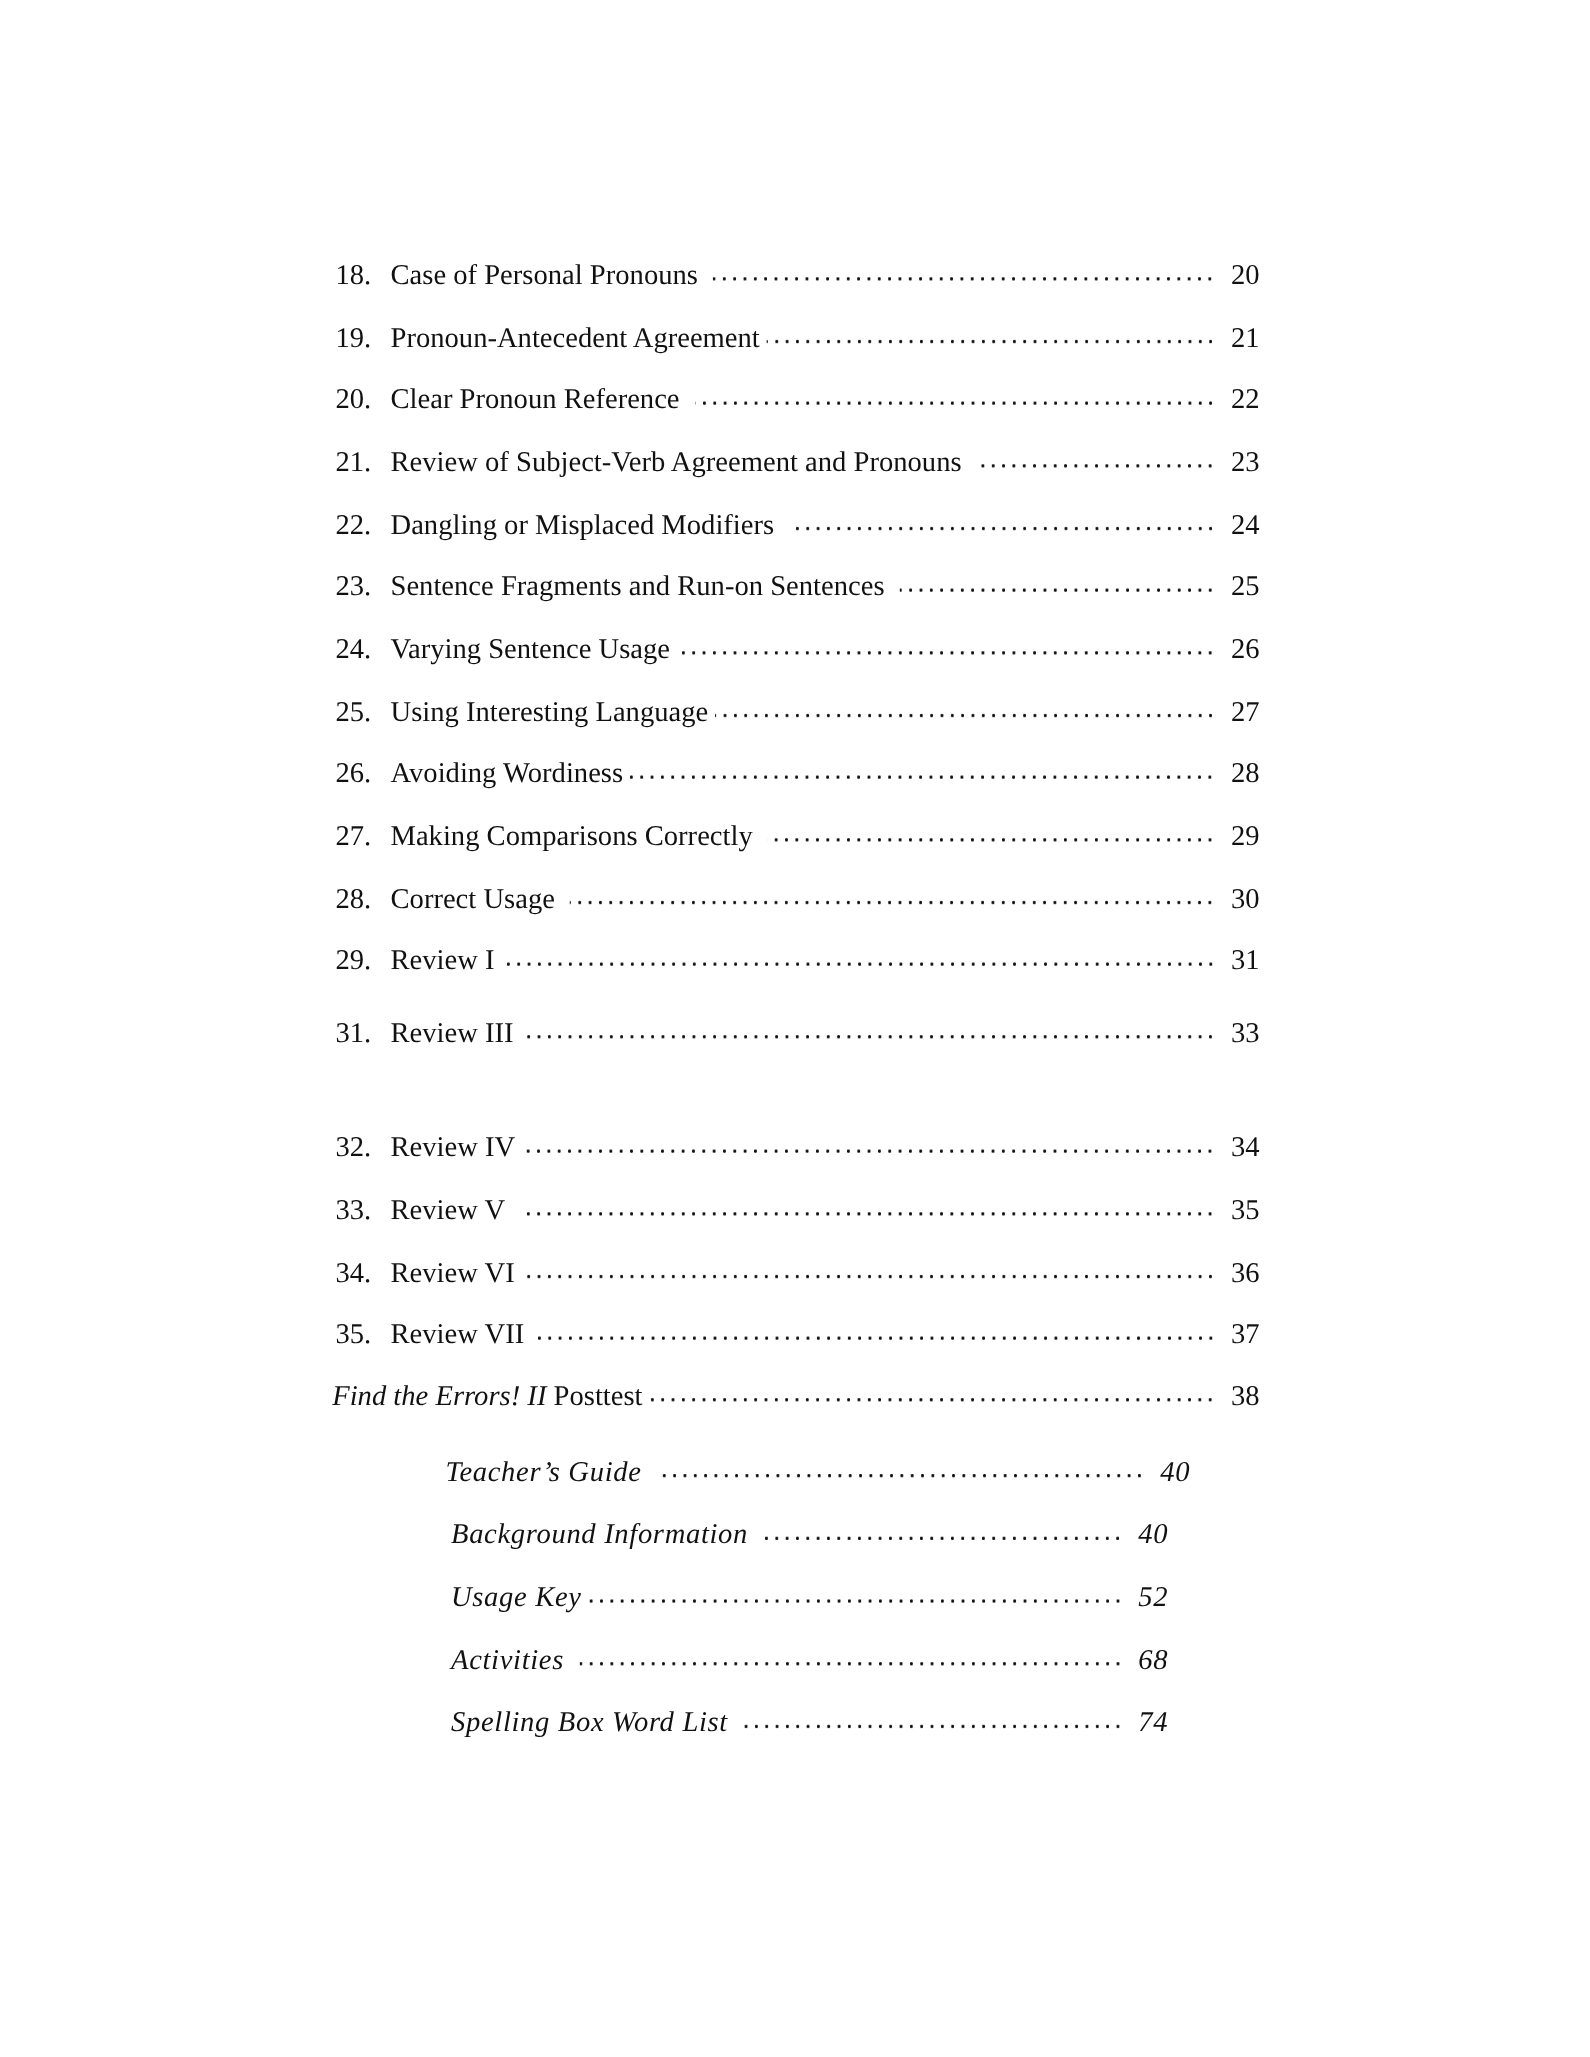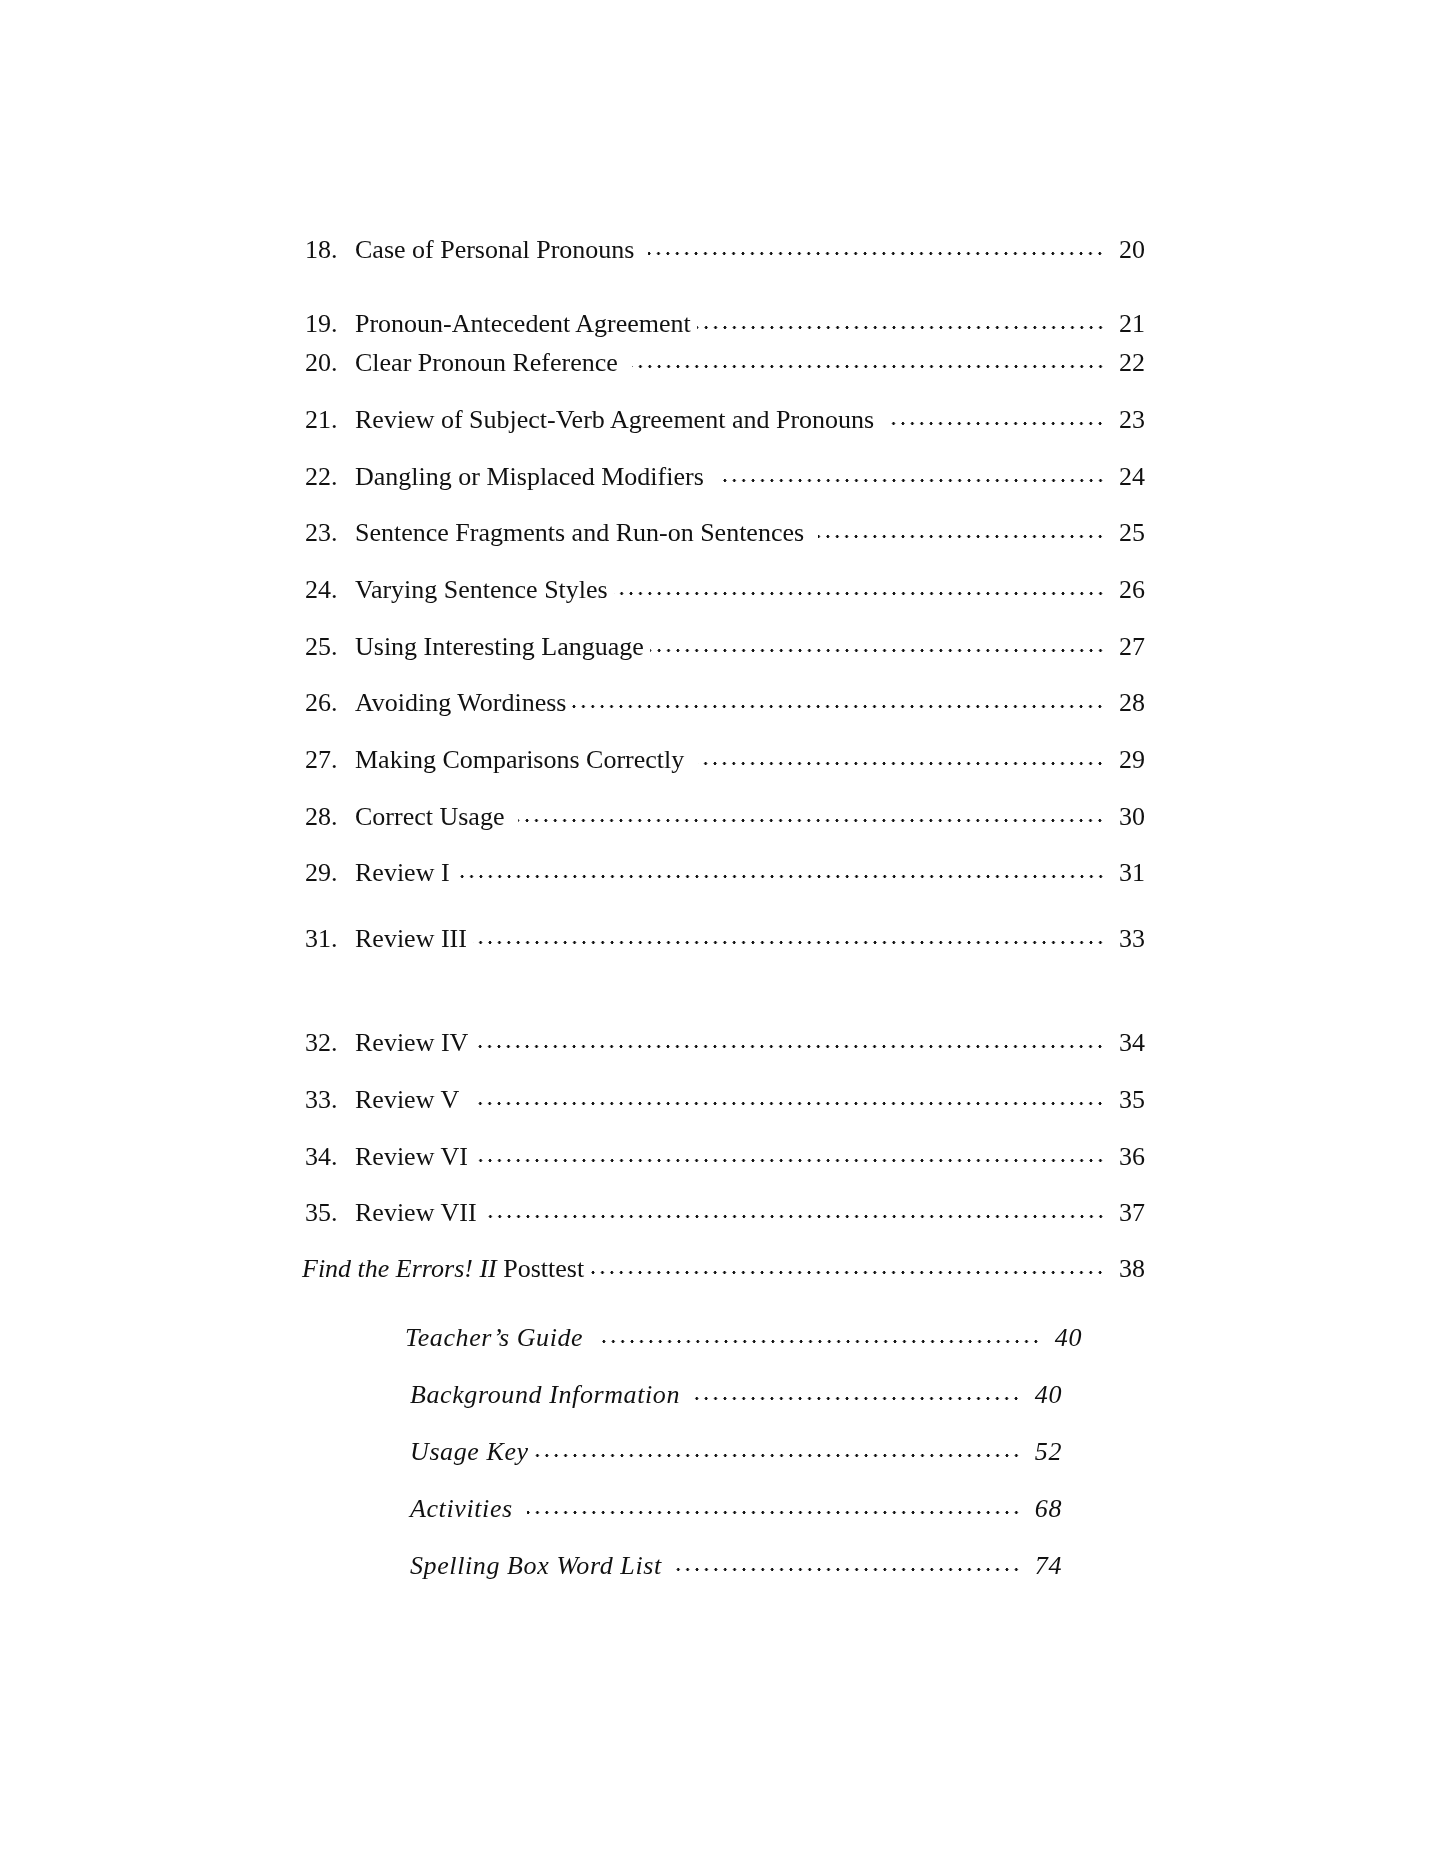--- a/index.html
+++ b/index.html
@@ -87,21 +87,21 @@
 <body>
 
 <div class="page">
 
   <div class="toc-row main-row" style="top:186px">
     <span class="num">18.</span>
     <span class="label">Case of Personal Pronouns</span>
     <span class="leader"></span>
     <span class="page-num">20</span>
   </div>
-  <div class="toc-row main-row" style="top:260px">
+  <div class="toc-row main-row" style="top:243px">
     <span class="num">19.</span>
     <span class="label">Pronoun-Antecedent Agreement</span>
     <span class="leader tight-left"></span>
     <span class="page-num">21</span>
   </div>
   <div class="toc-row main-row" style="top:299px">
     <span class="num">20.</span>
     <span class="label">Clear Pronoun Reference</span>
     <span class="leader"></span>
     <span class="page-num">22</span>
@@ -119,21 +119,21 @@
     <span class="page-num">24</span>
   </div>
   <div class="toc-row main-row" style="top:469px">
     <span class="num">23.</span>
     <span class="label">Sentence Fragments and Run-on Sentences</span>
     <span class="leader"></span>
     <span class="page-num">25</span>
   </div>
   <div class="toc-row main-row" style="top:526px">
     <span class="num">24.</span>
-    <span class="label">Varying Sentence Styles</span>
+    <span class="label">Varying Sentence Usage</span>
     <span class="leader tight-left"></span>
     <span class="page-num">26</span>
   </div>
   <div class="toc-row main-row" style="top:583px">
     <span class="num">25.</span>
     <span class="label">Using Interesting Language</span>
     <span class="leader tight-left"></span>
     <span class="page-num">27</span>
   </div>
   <div class="toc-row main-row" style="top:639px">

